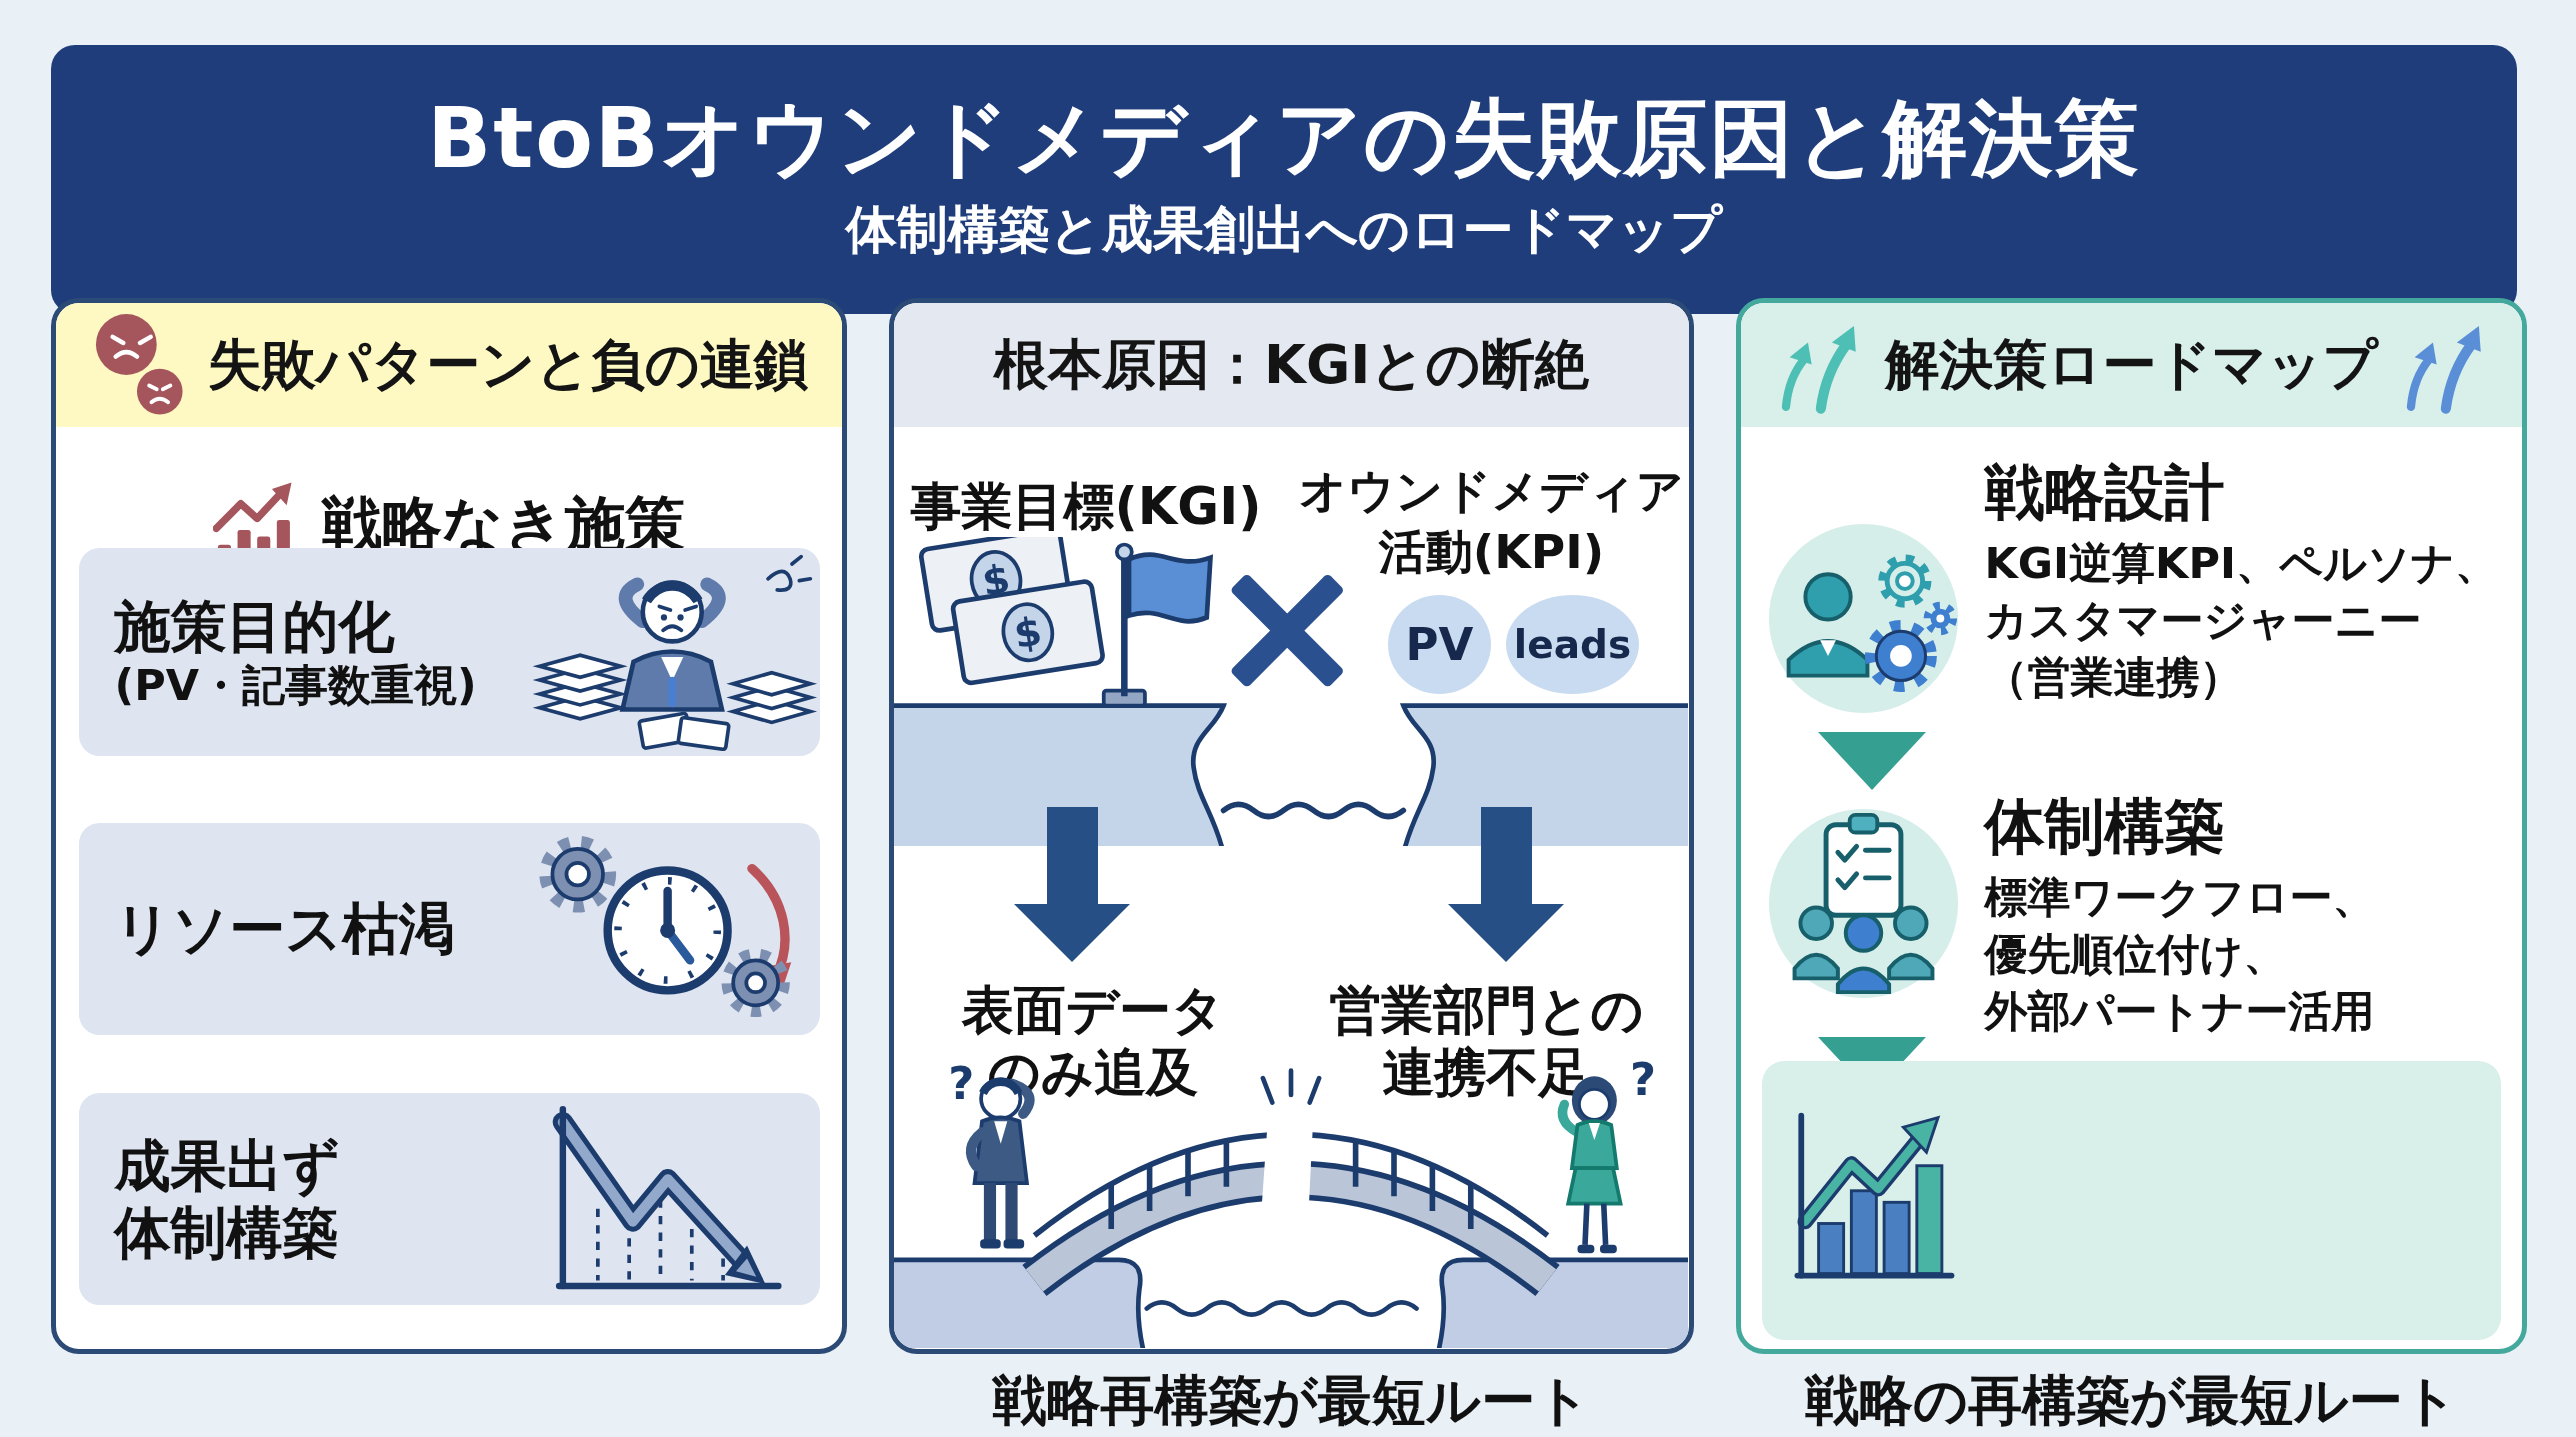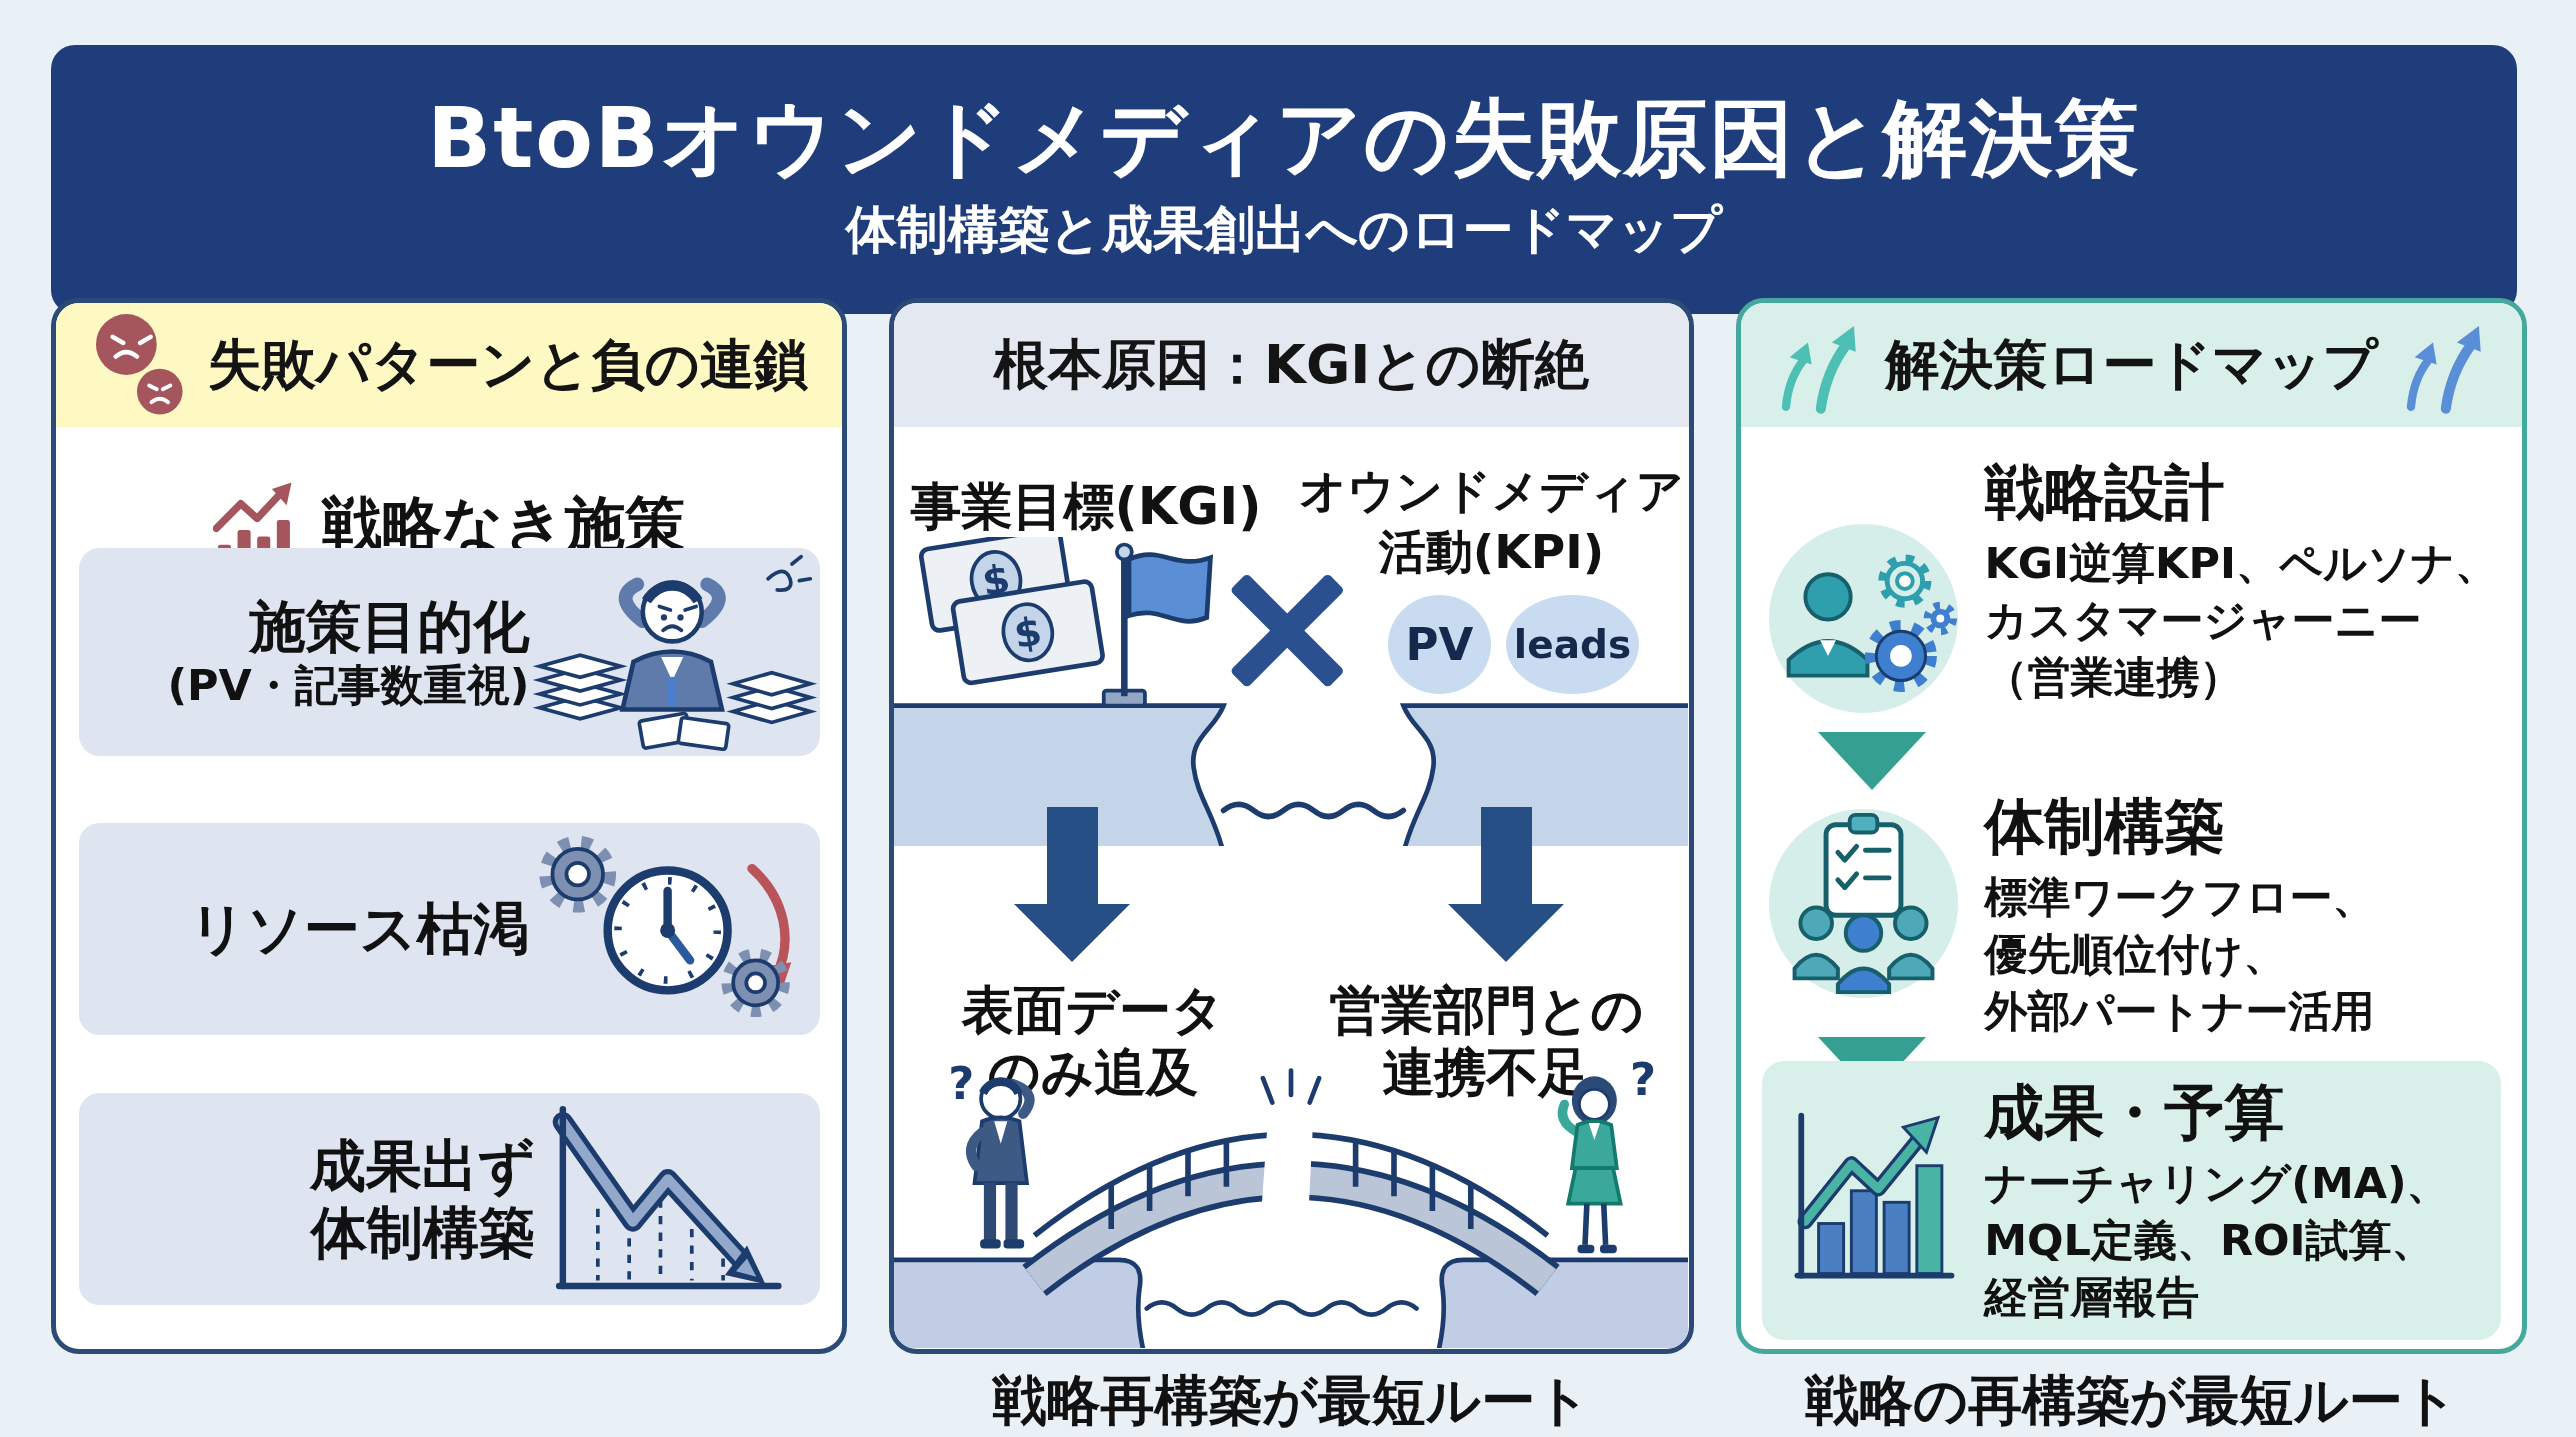--- a/index.html
+++ b/index.html
@@ -40,21 +40,21 @@
   .subhead{
     position:absolute;left:0;right:0;top:161px;height:122px;
     display:flex;align-items:center;justify-content:center;gap:19px;
   }
   .subhead-label{font-size:60px;font-weight:900;}
   .fail-card{
     position:absolute;left:22.5px;right:22.5px;height:208px;
     background:#dee5f0;border-radius:20.6px;
     display:flex;align-items:center;
   }
-  .fail-card .card-text{padding-left:36px;flex:1;text-align:right;}
+  .fail-card .card-text{padding-left:36px;flex:1;}
   .card-line1{font-size:56px;font-weight:900;line-height:1.2;}
   .card-line2{font-size:56px;font-weight:900;line-height:1.2;}
   .card-line2.small{font-size:43px;}
   .card1{top:245px;}
   .card2{top:520px;height:212px;}
   .card3{top:790px;height:212px;}
   .card-art{flex-shrink:0;}
 
   
   .kgi-label{position:absolute;left:0;top:170px;width:384px;text-align:center;font-size:51px;font-weight:900;}
@@ -392,24 +392,18 @@
       <rect x="38" y="122" width="26" height="52" fill="#4a7fc1" stroke="#1d3c6e" stroke-width="3"></rect>
       <rect x="72" y="88" width="26" height="86" fill="#4a7fc1" stroke="#1d3c6e" stroke-width="3"></rect>
       <rect x="106" y="100" width="26" height="74" fill="#4a7fc1" stroke="#1d3c6e" stroke-width="3"></rect>
       <rect x="140" y="62" width="26" height="112" fill="#49b3a4" stroke="#1d3c6e" stroke-width="3"></rect>
       <path d="M24,120 L72,60 L100,86 L144,32" stroke="#1d3c6e" stroke-width="16" fill="none" stroke-linecap="round" stroke-linejoin="round"></path>
       <path d="M24,120 L72,60 L100,86 L144,32" stroke="#49b3a4" stroke-width="9" fill="none" stroke-linecap="round" stroke-linejoin="round"></path>
       <polygon points="162,12 126,22 150,48" fill="#49b3a4" stroke="#1d3c6e" stroke-width="3"></polygon>
       <path d="M20,10 L20,176" stroke="#1d3c6e" stroke-width="6" stroke-linecap="round"></path>
       <path d="M16,176 L176,176" stroke="#1d3c6e" stroke-width="6" stroke-linecap="round"></path>
     </svg>
-    <div class="step-text">
-      <div class="step-title">成果・予算</div>
-      <div class="step-line">ナーチャリング(MA)、</div>
-      <div class="step-line">MQL定義、ROI試算、</div>
-      <div class="step-line">経営層報告</div>
-    </div>
   </div>
 </section>
 
 <div class="caption caption-mid">戦略再構築が最短ルート</div>
 <div class="caption caption-right">戦略の再構築が最短ルート</div>
 
 
 </body></html>

